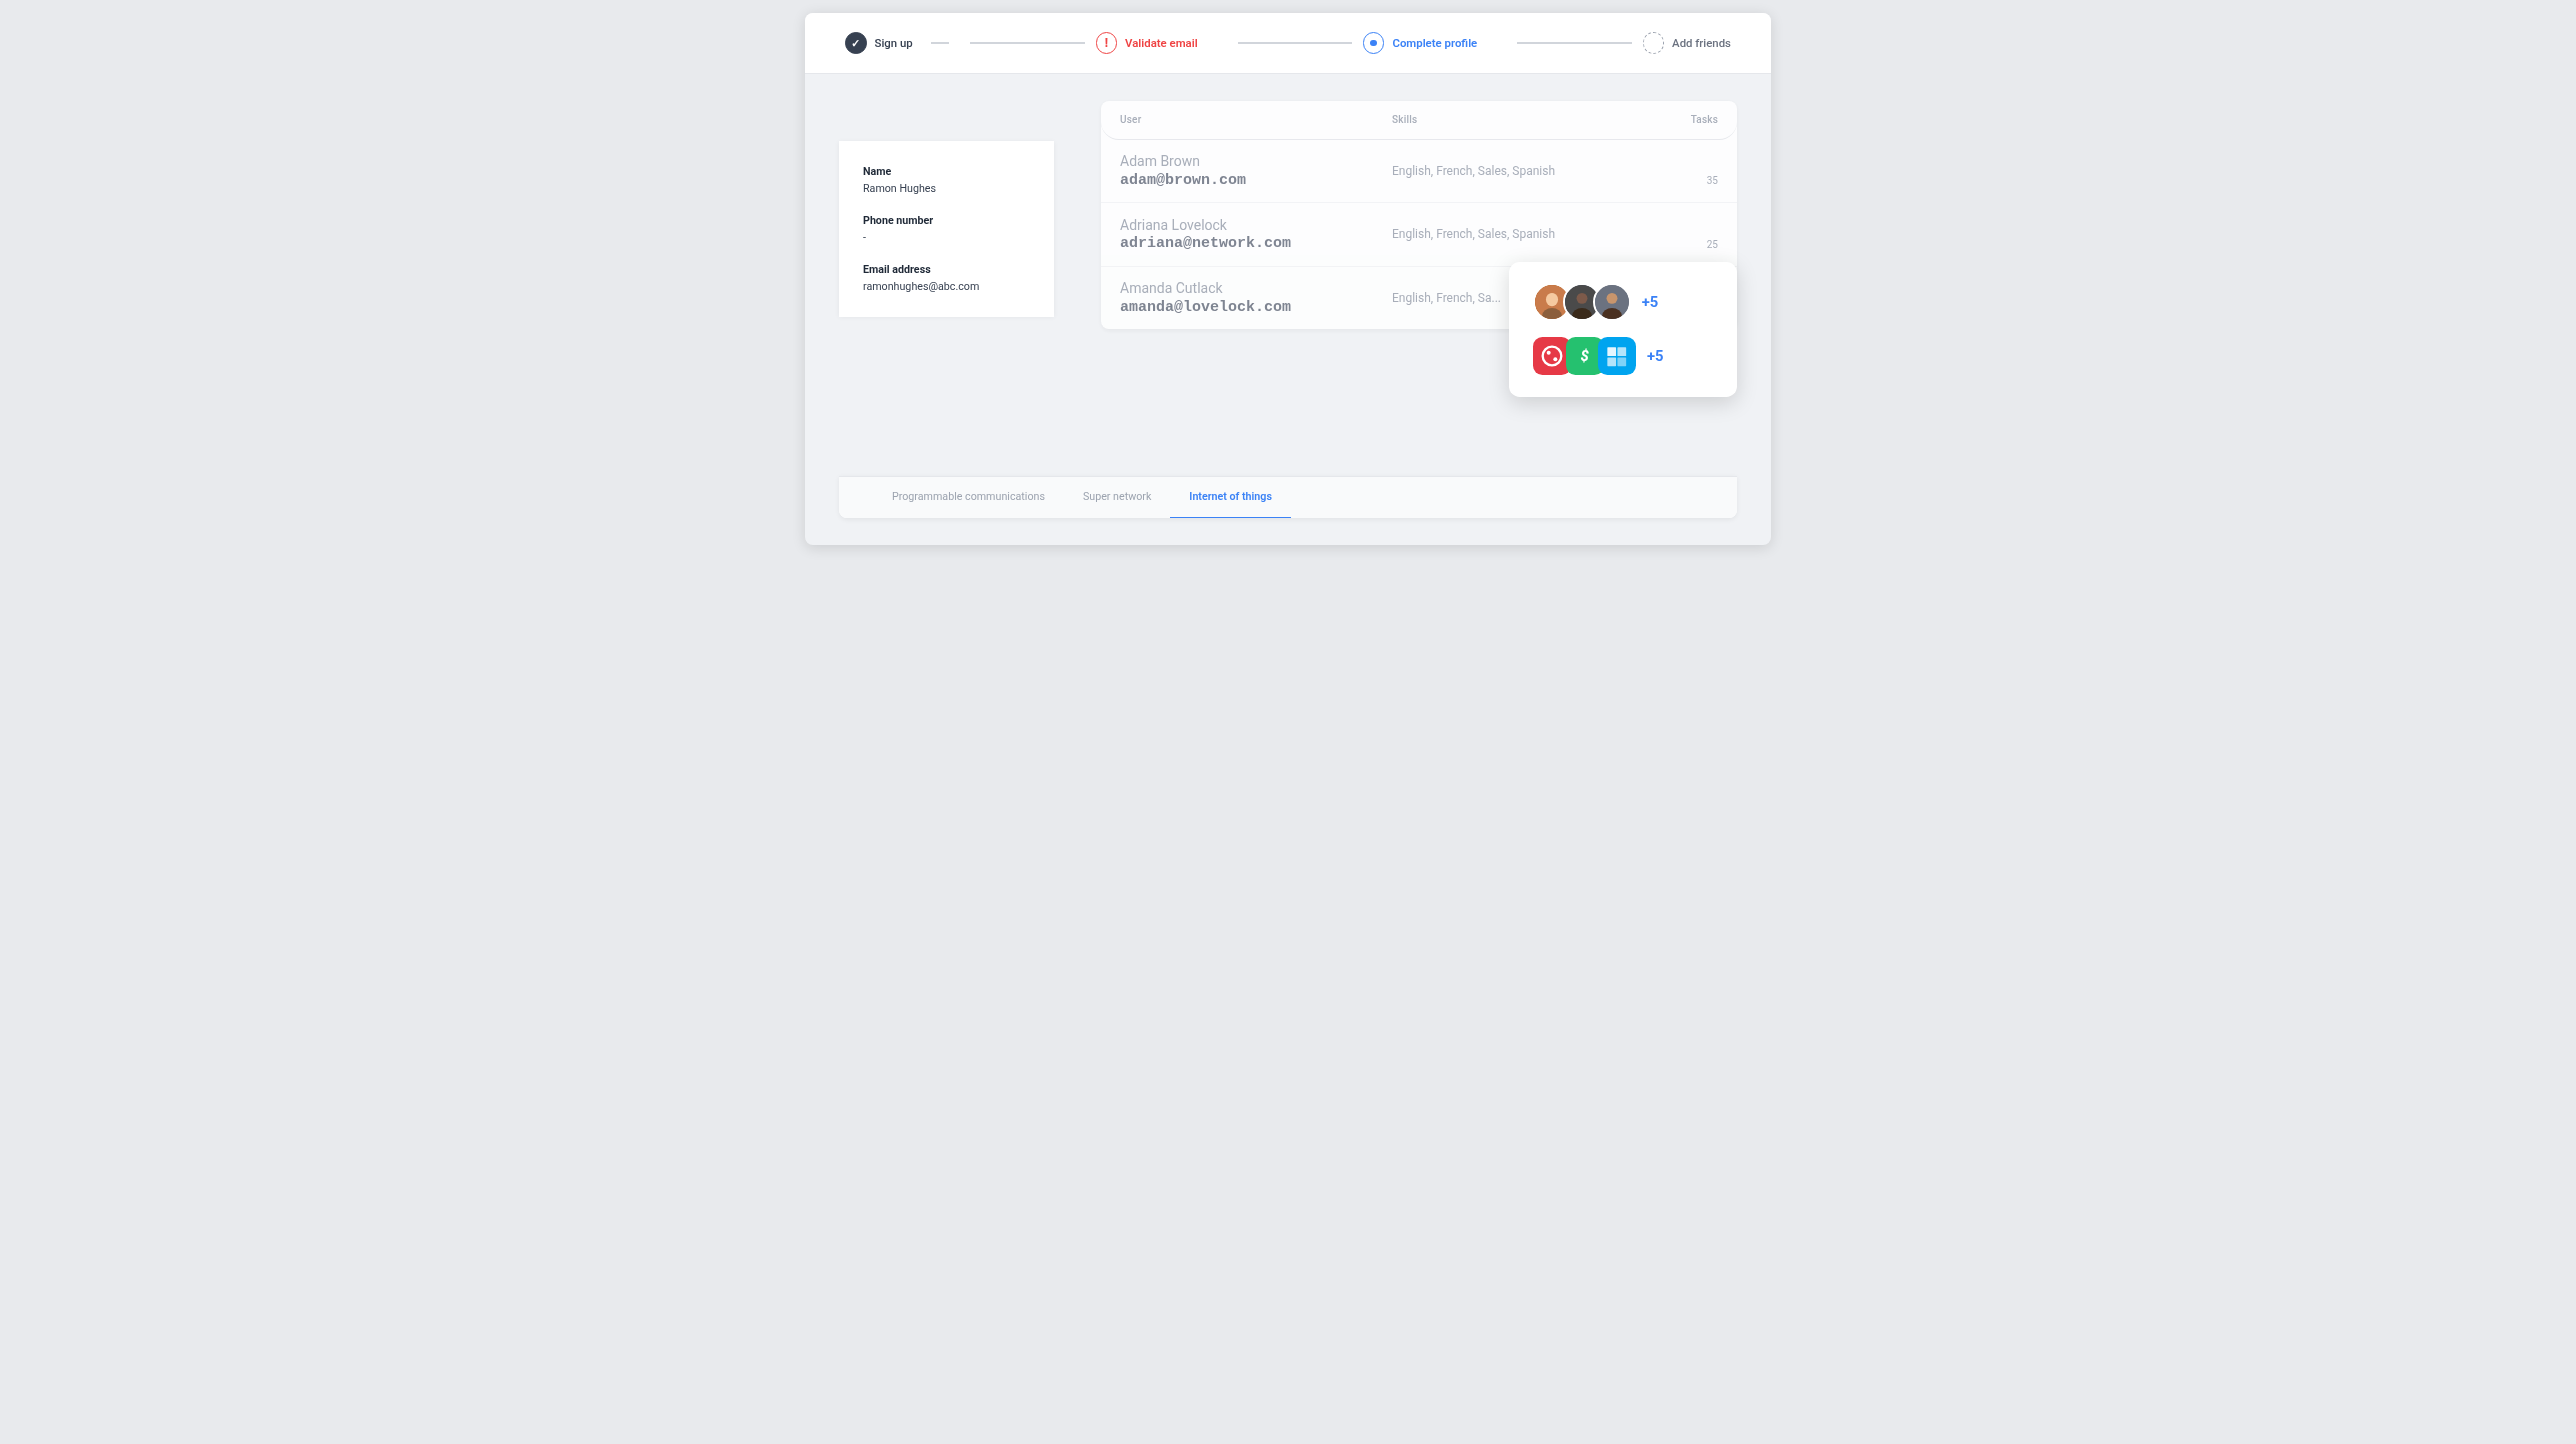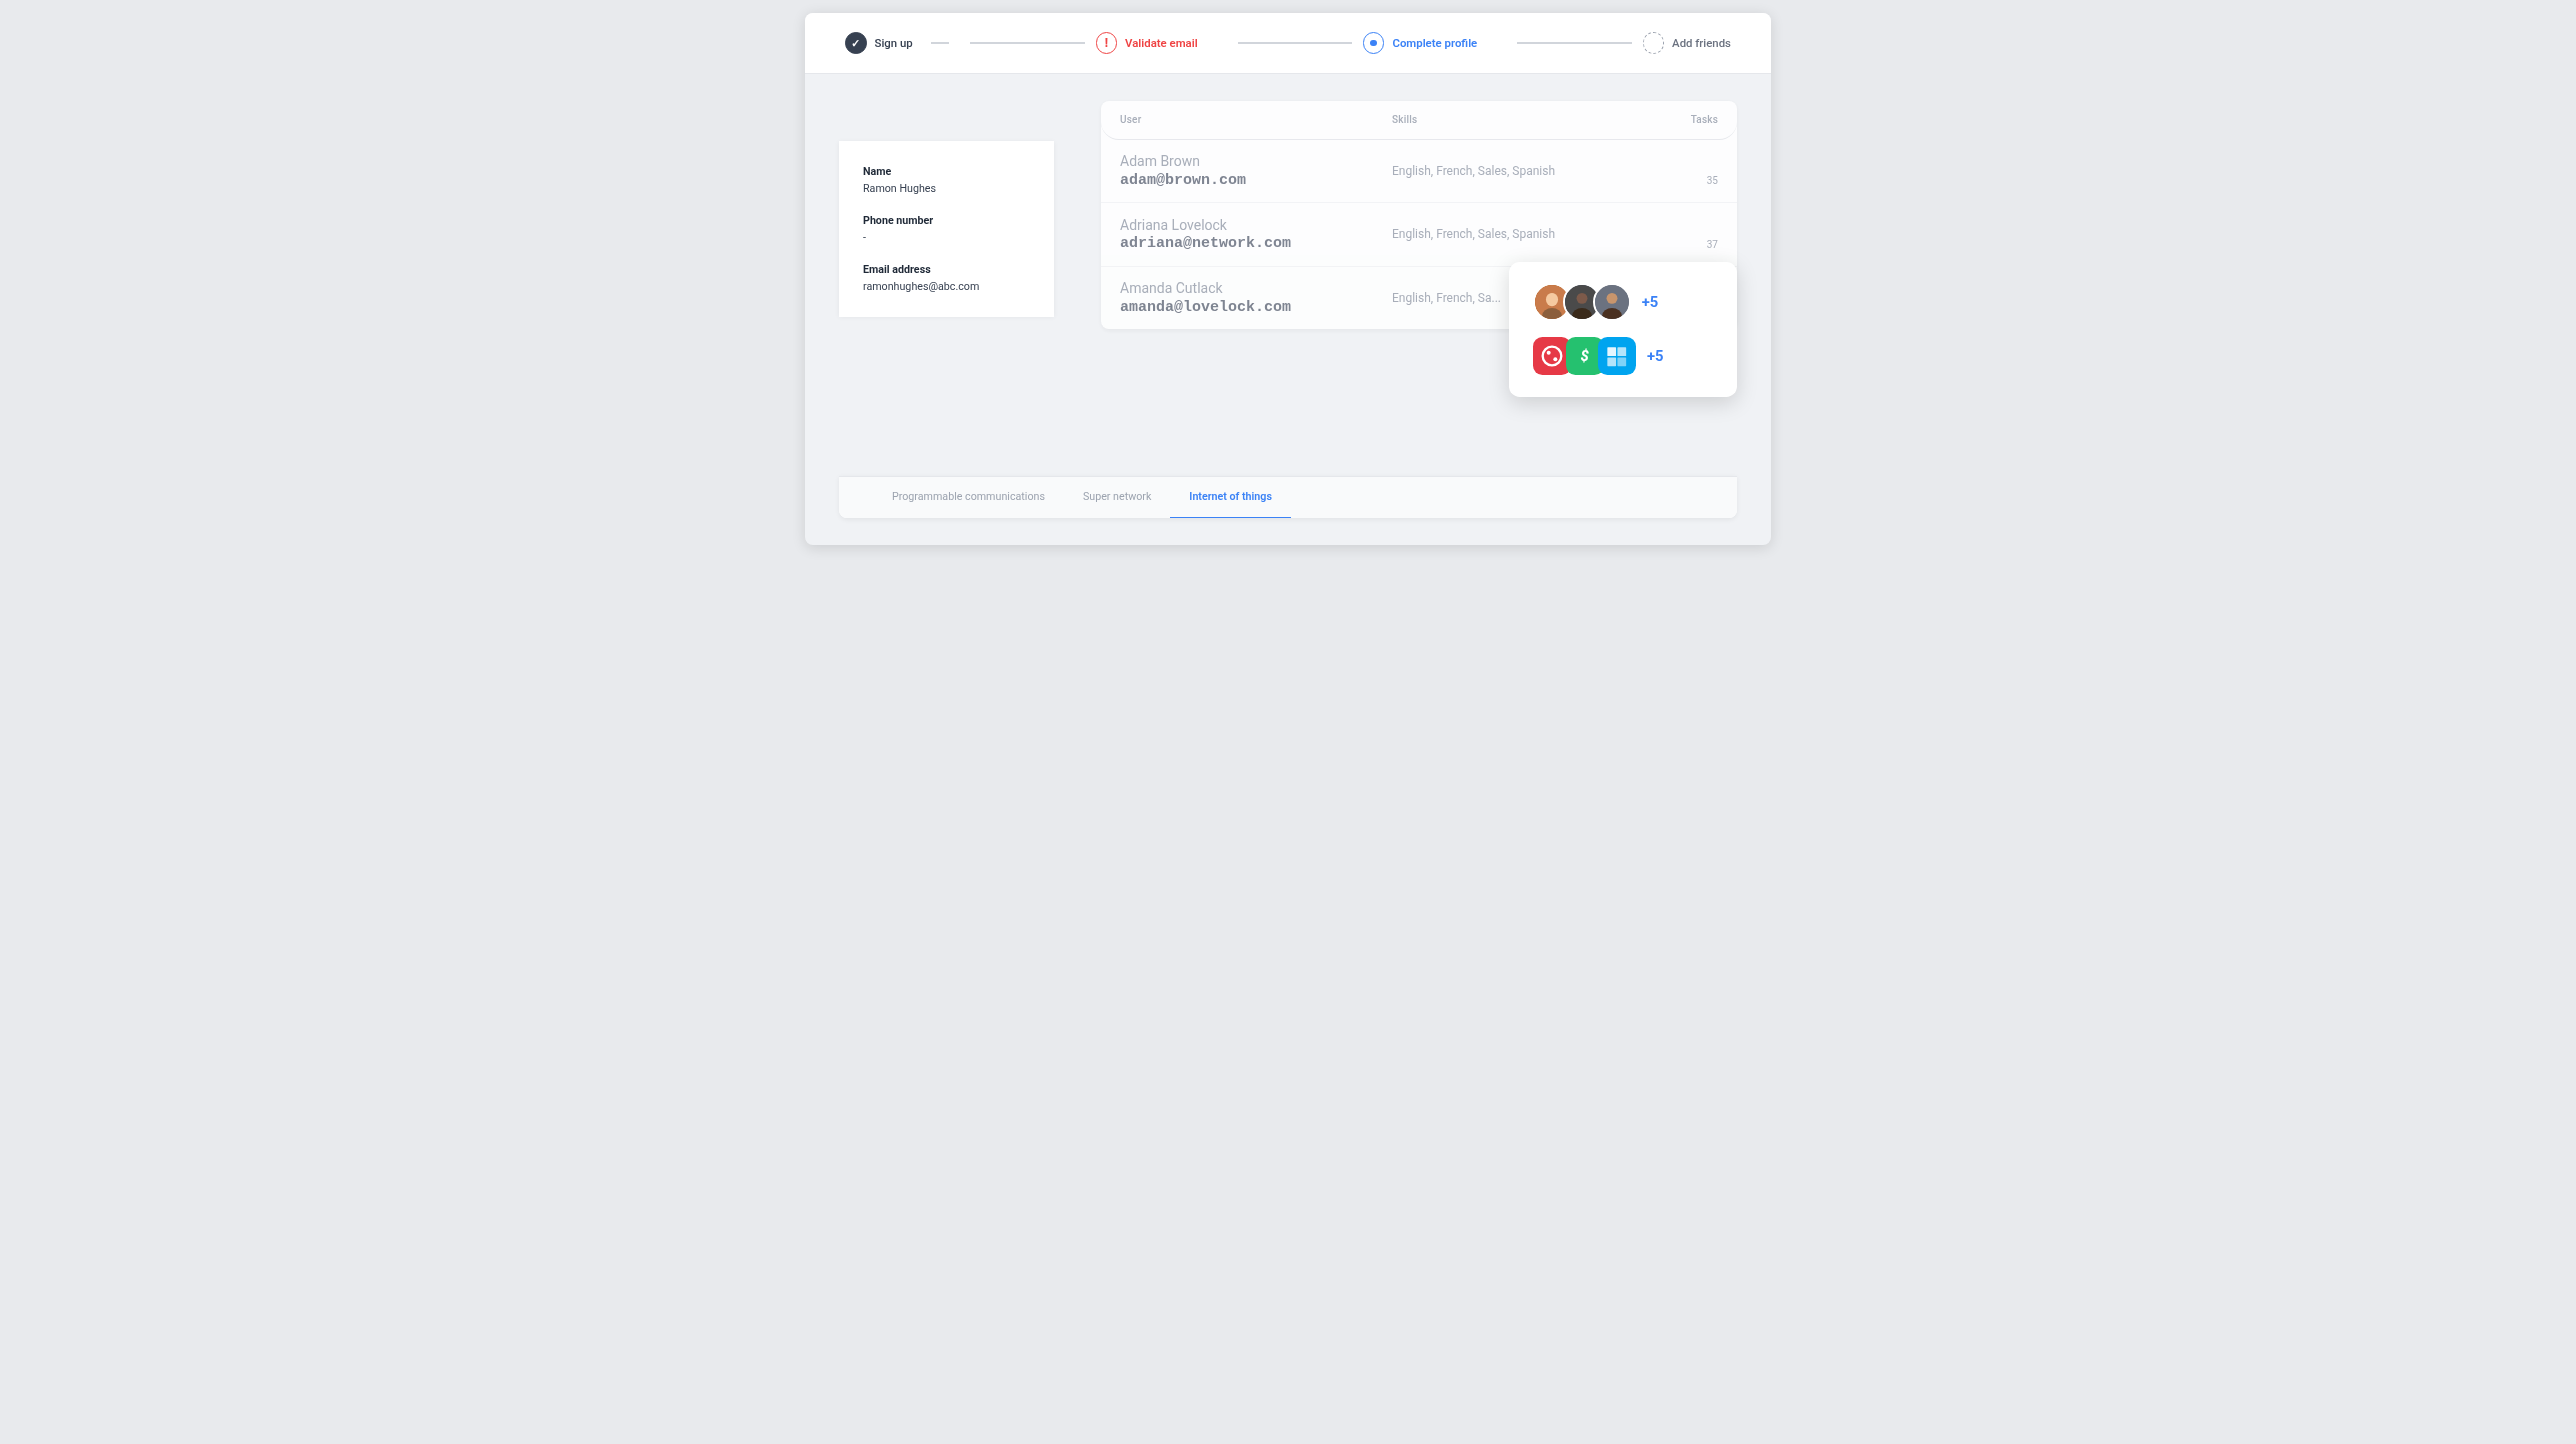--- a/index.html
+++ b/index.html
@@ -433,21 +433,21 @@
         <div class="skills-text">English, French, Sales, Spanish</div>
         <div class="tasks-count">35</div>
       </div>
 
       <div class="table-row">
         <div>
           <div class="user-name">Adriana Lovelock</div>
           <div class="user-email">adriana@network.com</div>
         </div>
         <div class="skills-text">English, French, Sales, Spanish</div>
-        <div class="tasks-count">37</div>
+        <div class="tasks-count">25</div>
       </div>
 
       <div class="table-row">
         <div>
           <div class="user-name">Amanda Cutlack</div>
           <div class="user-email">amanda@lovelock.com</div>
         </div>
         <div class="skills-text">English, French, Sa...</div>
         <div class="tasks-count">7</div>
       </div>

